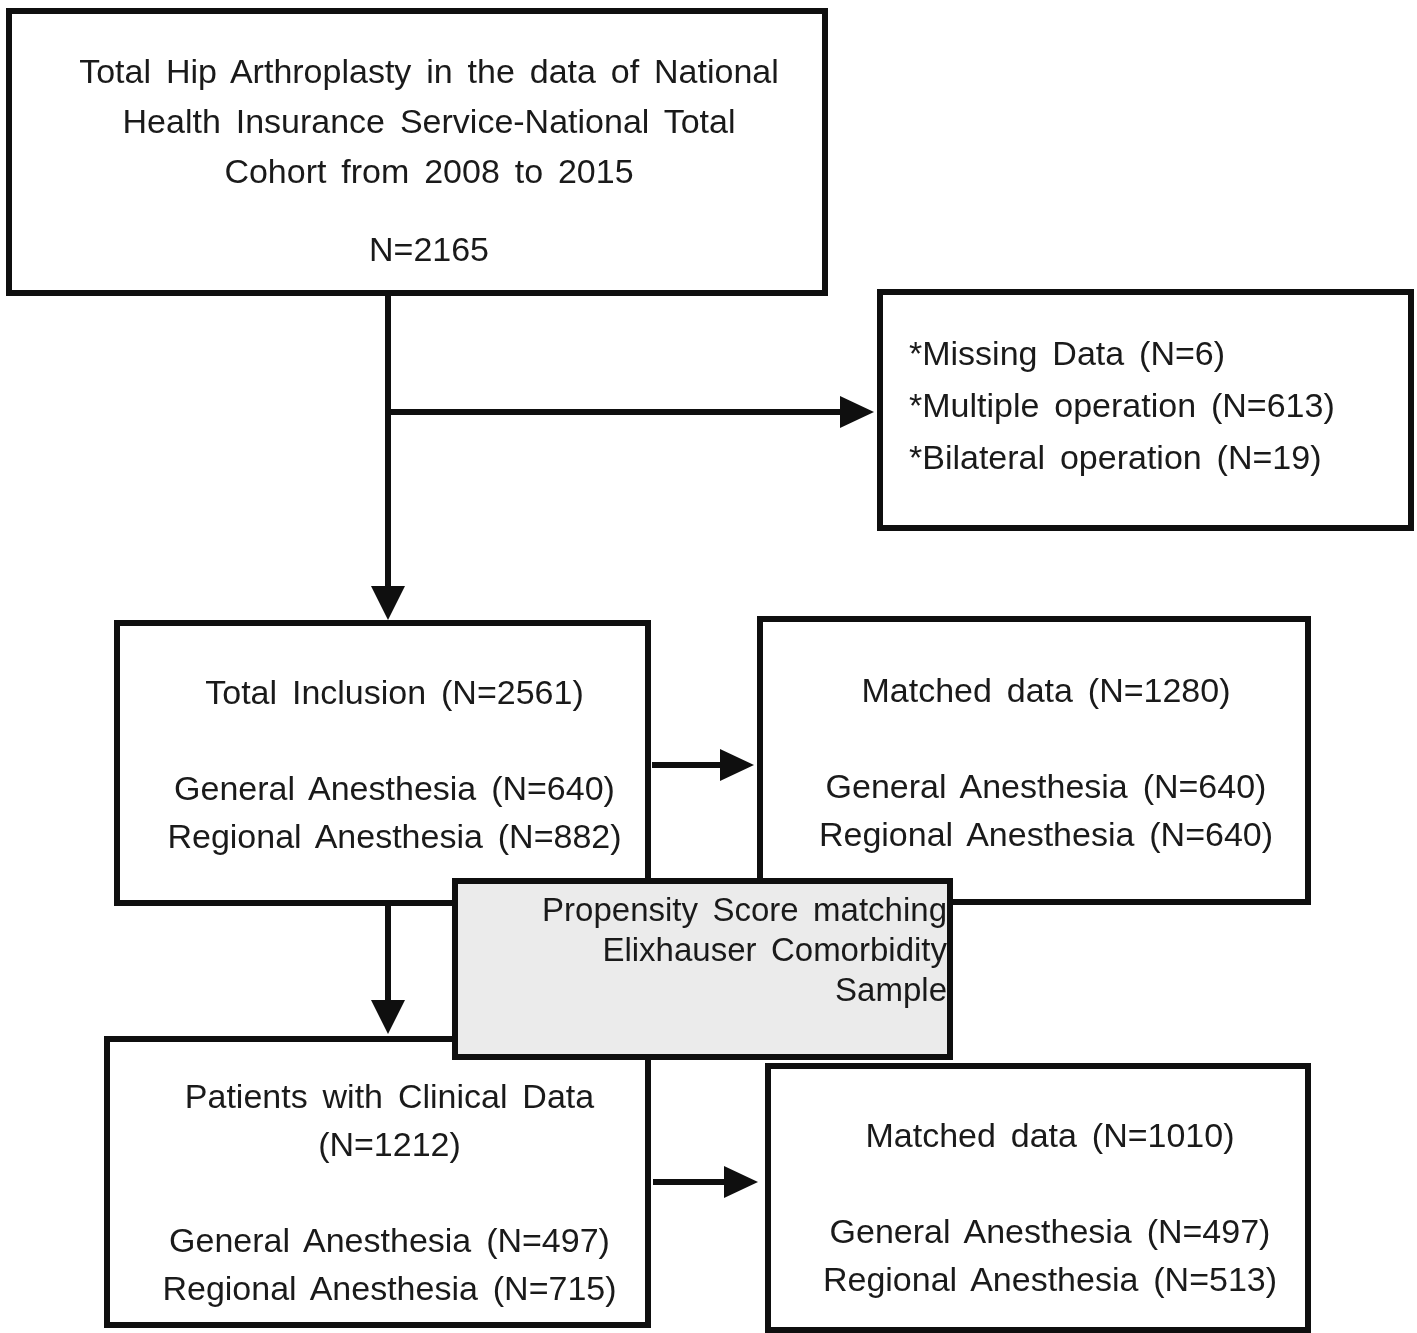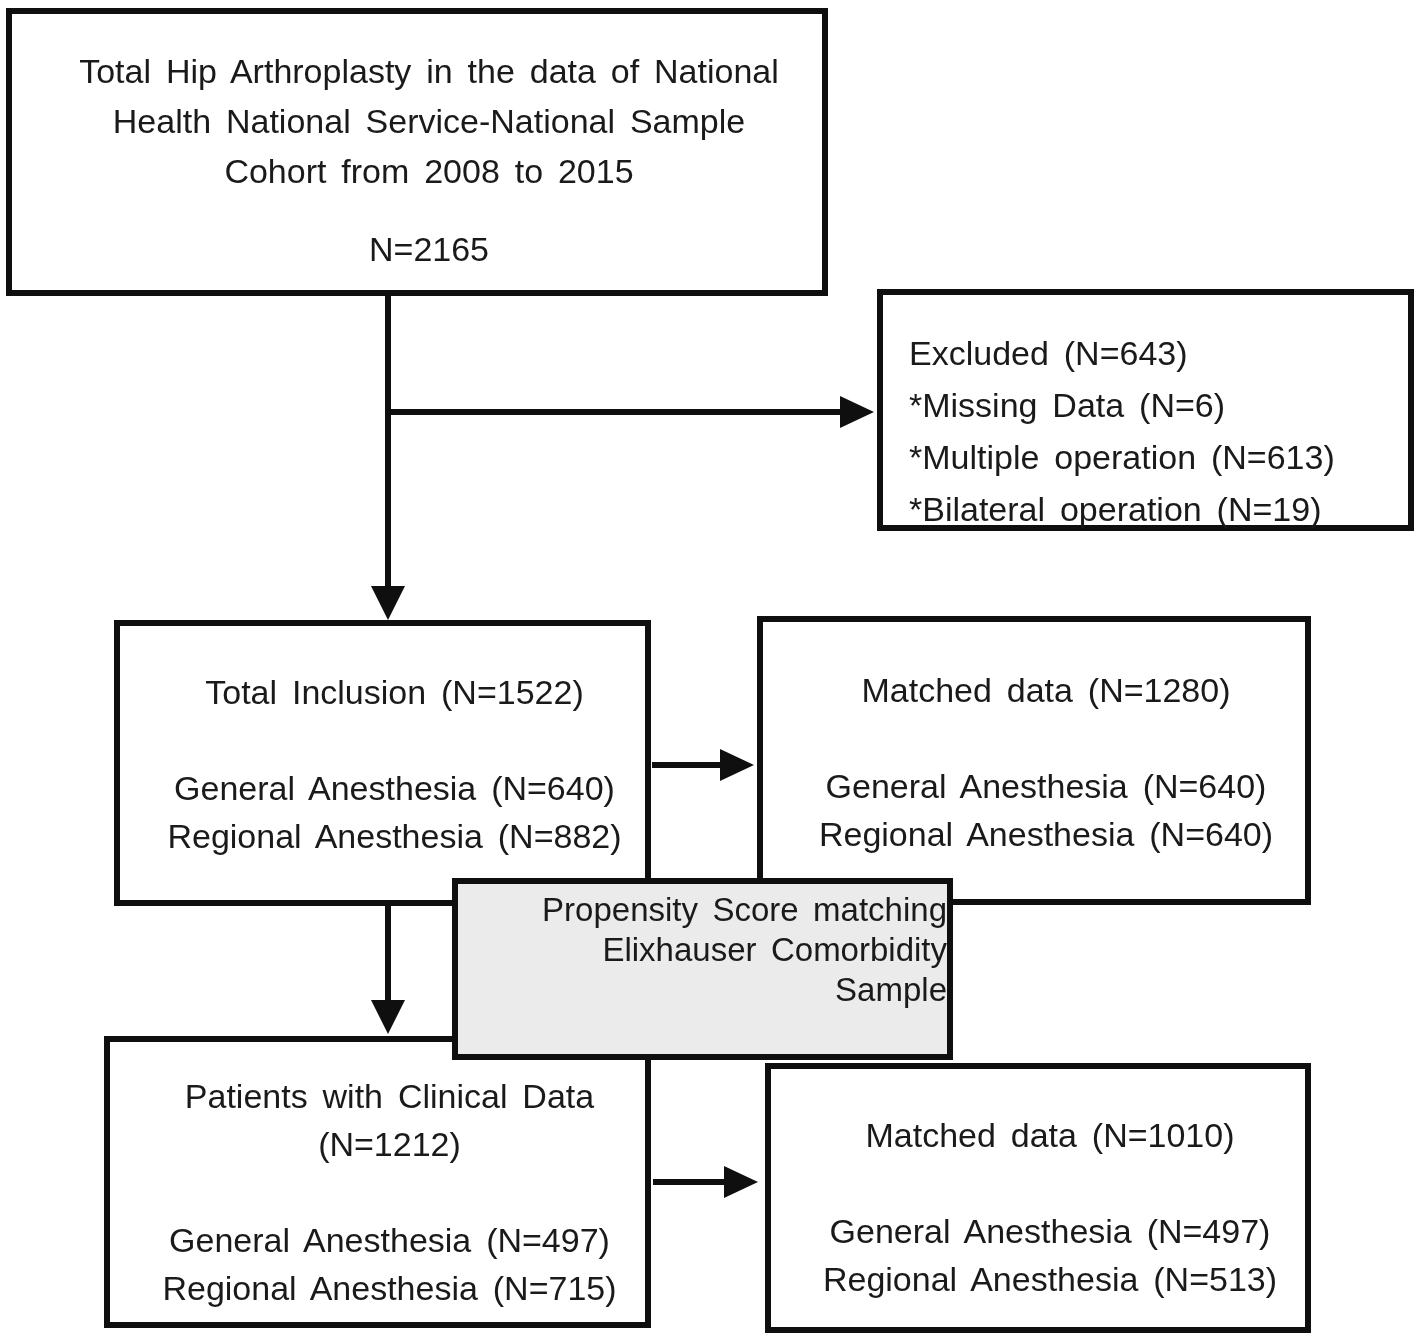--- a/index.html
+++ b/index.html
@@ -85,35 +85,34 @@
       <polygon points="371,1000 405,1000 388,1034"></polygon>
     </g>
     <g>
       <line x1="653" y1="1182" x2="726" y2="1182"></line>
       <polygon points="724,1166 724,1198 758,1182"></polygon>
     </g>
   </svg>
 
   <div class="fbox center" id="box-total-hip">
     <div class="line">Total Hip Arthroplasty in the data of National</div>
-    <div class="line">Health National Service-National Sample</div>
+    <div class="line">Health Insurance Service-National Total</div>
     <div class="line">Cohort from 2008 to 2015</div>
     <div class="line"></div>
     <div class="line">N=2165</div>
   </div>
 
   <div class="fbox" id="box-excluded">
-    <div class="line">Excluded (N=643)</div>
     <div class="line">*Missing Data (N=6)</div>
     <div class="line">*Multiple operation (N=613)</div>
     <div class="line">*Bilateral operation (N=19)</div>
   </div>
 
   <div class="fbox center" id="box-total-inclusion">
-    <div class="line">Total Inclusion (N=1522)</div>
+    <div class="line">Total Inclusion (N=2561)</div>
     <div class="line"></div>
     <div class="line">General Anesthesia (N=640)</div>
     <div class="line">Regional Anesthesia (N=882)</div>
   </div>
 
   <div class="fbox center" id="box-matched-1280">
     <div class="line">Matched data (N=1280)</div>
     <div class="line"></div>
     <div class="line">General Anesthesia (N=640)</div>
     <div class="line">Regional Anesthesia (N=640)</div>

